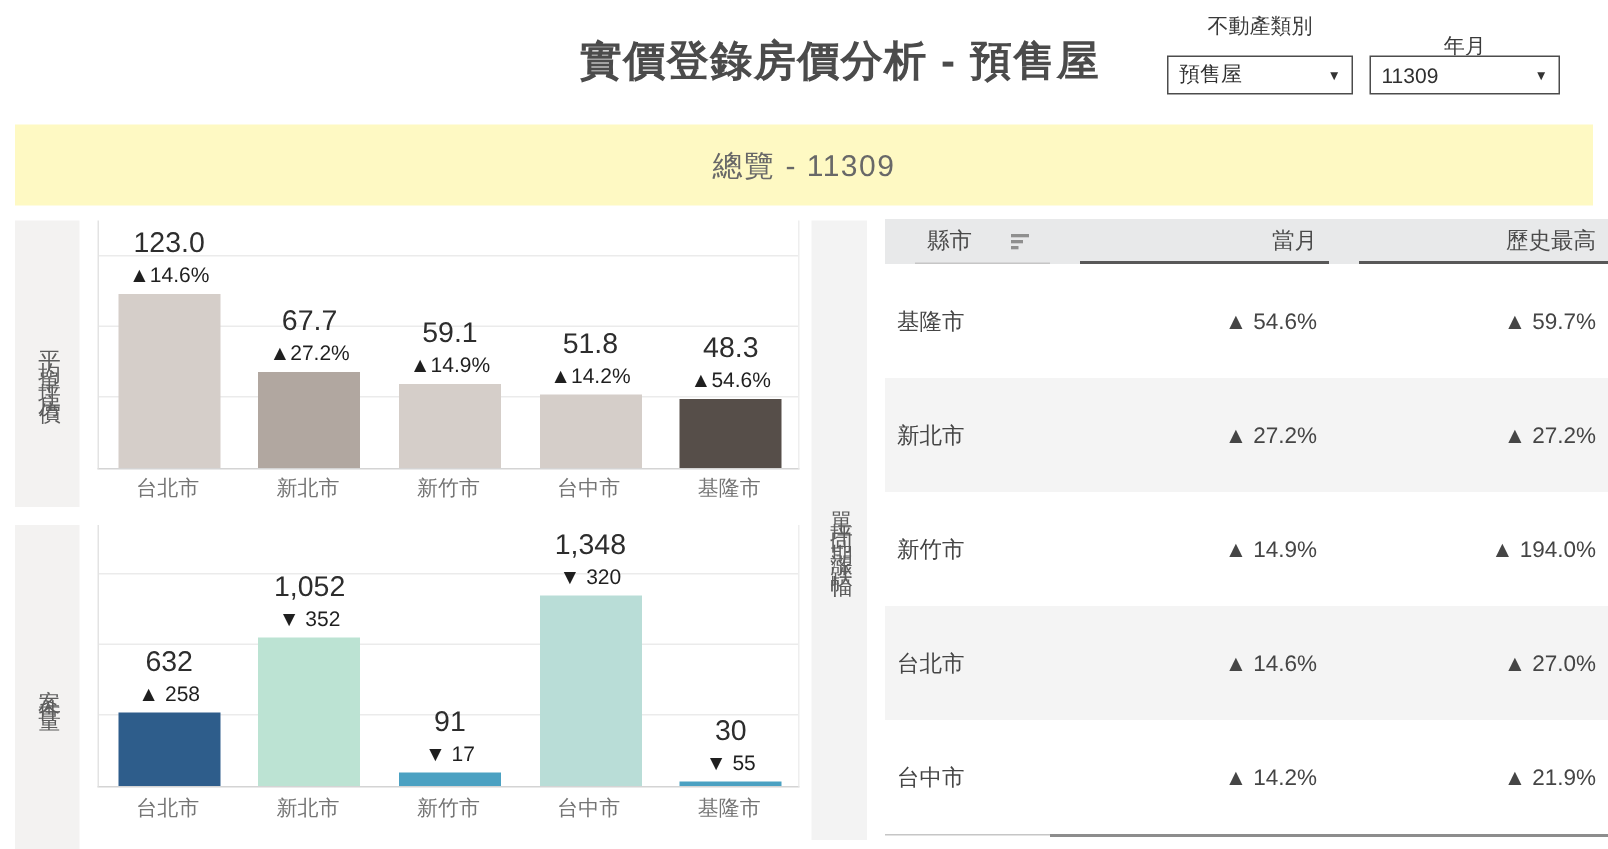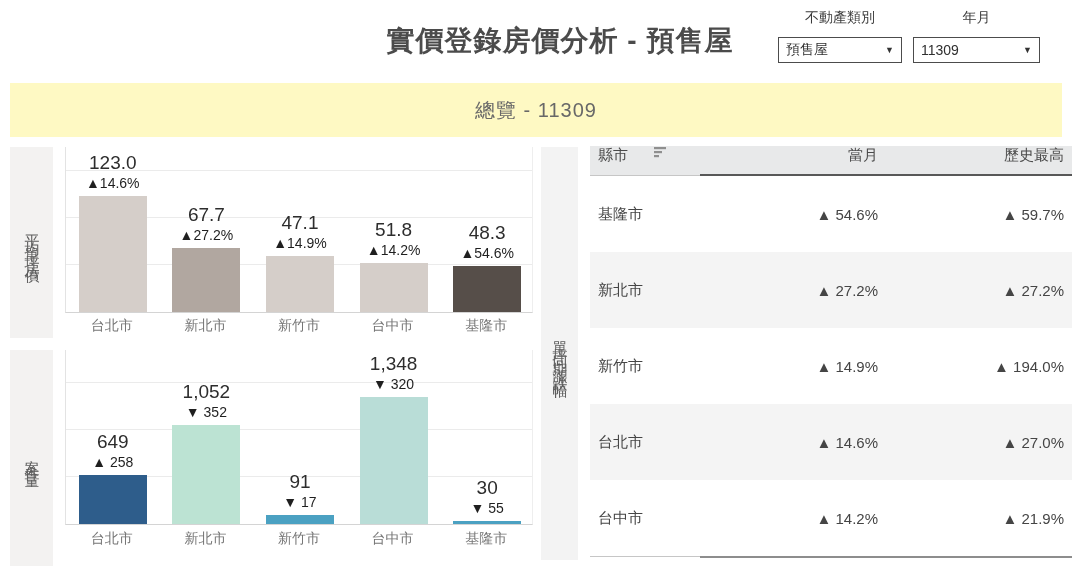--- a/index.html
+++ b/index.html
@@ -18,21 +18,21 @@
     left: 320px; top: 22px; width: 480px;
     text-align: center;
     font-size: 28px; font-weight: bold; color: #4b4b4b;
     letter-spacing: 1px;
   }
   .filter-label {
     top: 9px; height: 20px;
     text-align: center; font-size: 14px; color: #3a3a3a;
   }
   .fl1 { left: 778px; width: 124px; }
-  .fl2 { left: 913px; width: 127px; }
+  .fl2 { left: 913px; width: 127px; margin-top: 13px; }
   .dropdown {
     top: 37px; height: 26px;
     border: 1px solid #4c4c4c; background: #fff;
     display: flex; align-items: center; justify-content: space-between;
     padding: 0 7px; font-size: 14px; color: #2f2f2f;
     cursor: pointer;
   }
   .dd1 { left: 778px; width: 124px; gap: 35px; }
   .dd2 { left: 913px; width: 127px; }
   .dd-arrow { font-size: 9px; color: #333; }
@@ -90,21 +90,21 @@
   }
   .cats1 { top: 317px; } .cats2 { top: 530px; }
   .cat { flex: 1; text-align: center; font-size: 14px; color: #757575; }
 
   
   .table { left: 590px; top: 146px; width: 482px; height: 410px; }
   .t-header {
     display: grid; grid-template-columns: 110px 1fr 1fr; height: 30px;
     background: #e8e9ea; font-size: 15px; color: #4a4a4a;
   }
-  .t-header > div { display: flex; align-items: flex-start; height: 100%; }
+  .t-header > div { display: flex; align-items: center; height: 100%; margin-left: 20px; }
   .th-c1 { padding-left: 8px; gap: 26px; border-bottom: 1px solid #c6c6c6; }
   .th-c2, .th-c3 { justify-content: flex-end; padding-right: 8px; border-bottom: 2px solid #585858; }
   .t-row {
     display: grid; grid-template-columns: 110px 1fr 1fr; height: 76px;
     font-size: 15px; color: #454545; align-items: center;
     cursor: default;
   }
   .t-row.banded { background: #f4f4f4; }
   .t-row .c1 { padding-left: 8px; }
   .t-row .c2, .t-row .c3 { text-align: right; padding-right: 8px; }
@@ -150,21 +150,21 @@
     <div class="bar-value">123.0</div>
     <div class="bar-change">▲14.6%</div>
     <div class="bar" style="height: 70.2857%; background: rgb(213, 206, 201);"></div>
   </div>
   <div class="bar-slot slot1">
     <div class="bar-value">67.7</div>
     <div class="bar-change">▲27.2%</div>
     <div class="bar" style="height: 38.6857%; background: rgb(177, 167, 160);"></div>
   </div>
   <div class="bar-slot slot2">
-    <div class="bar-value">47.1</div>
+    <div class="bar-value">59.1</div>
     <div class="bar-change">▲14.9%</div>
     <div class="bar" style="height: 33.7714%; background: rgb(213, 206, 201);"></div>
   </div>
   <div class="bar-slot slot3">
     <div class="bar-value">51.8</div>
     <div class="bar-change">▲14.2%</div>
     <div class="bar" style="height: 29.6%; background: rgb(213, 206, 201);"></div>
   </div>
   <div class="bar-slot slot4">
     <div class="bar-value">48.3</div>
@@ -179,21 +179,21 @@
   <div class="cat">台中市</div>
   <div class="cat">基隆市</div>
 </div>
 
 <div class="abs plot plot2">
   <div class="gridline" style="bottom:27.03%"></div>
   <div class="gridline" style="bottom:54.05%"></div>
   <div class="gridline" style="bottom:81.08%"></div>
 
   <div class="bar-slot slot0">
-    <div class="bar-value">649</div>
+    <div class="bar-value">632</div>
     <div class="bar-change">▲ 258</div>
     <div class="bar" style="height: 28%; background: rgb(46, 93, 139);"></div>
   </div>
   <div class="bar-slot slot1">
     <div class="bar-value">1,052</div>
     <div class="bar-change">▼ 352</div>
     <div class="bar" style="height: 56.8649%; background: rgb(188, 227, 211);"></div>
   </div>
   <div class="bar-slot slot2">
     <div class="bar-value">91</div>

